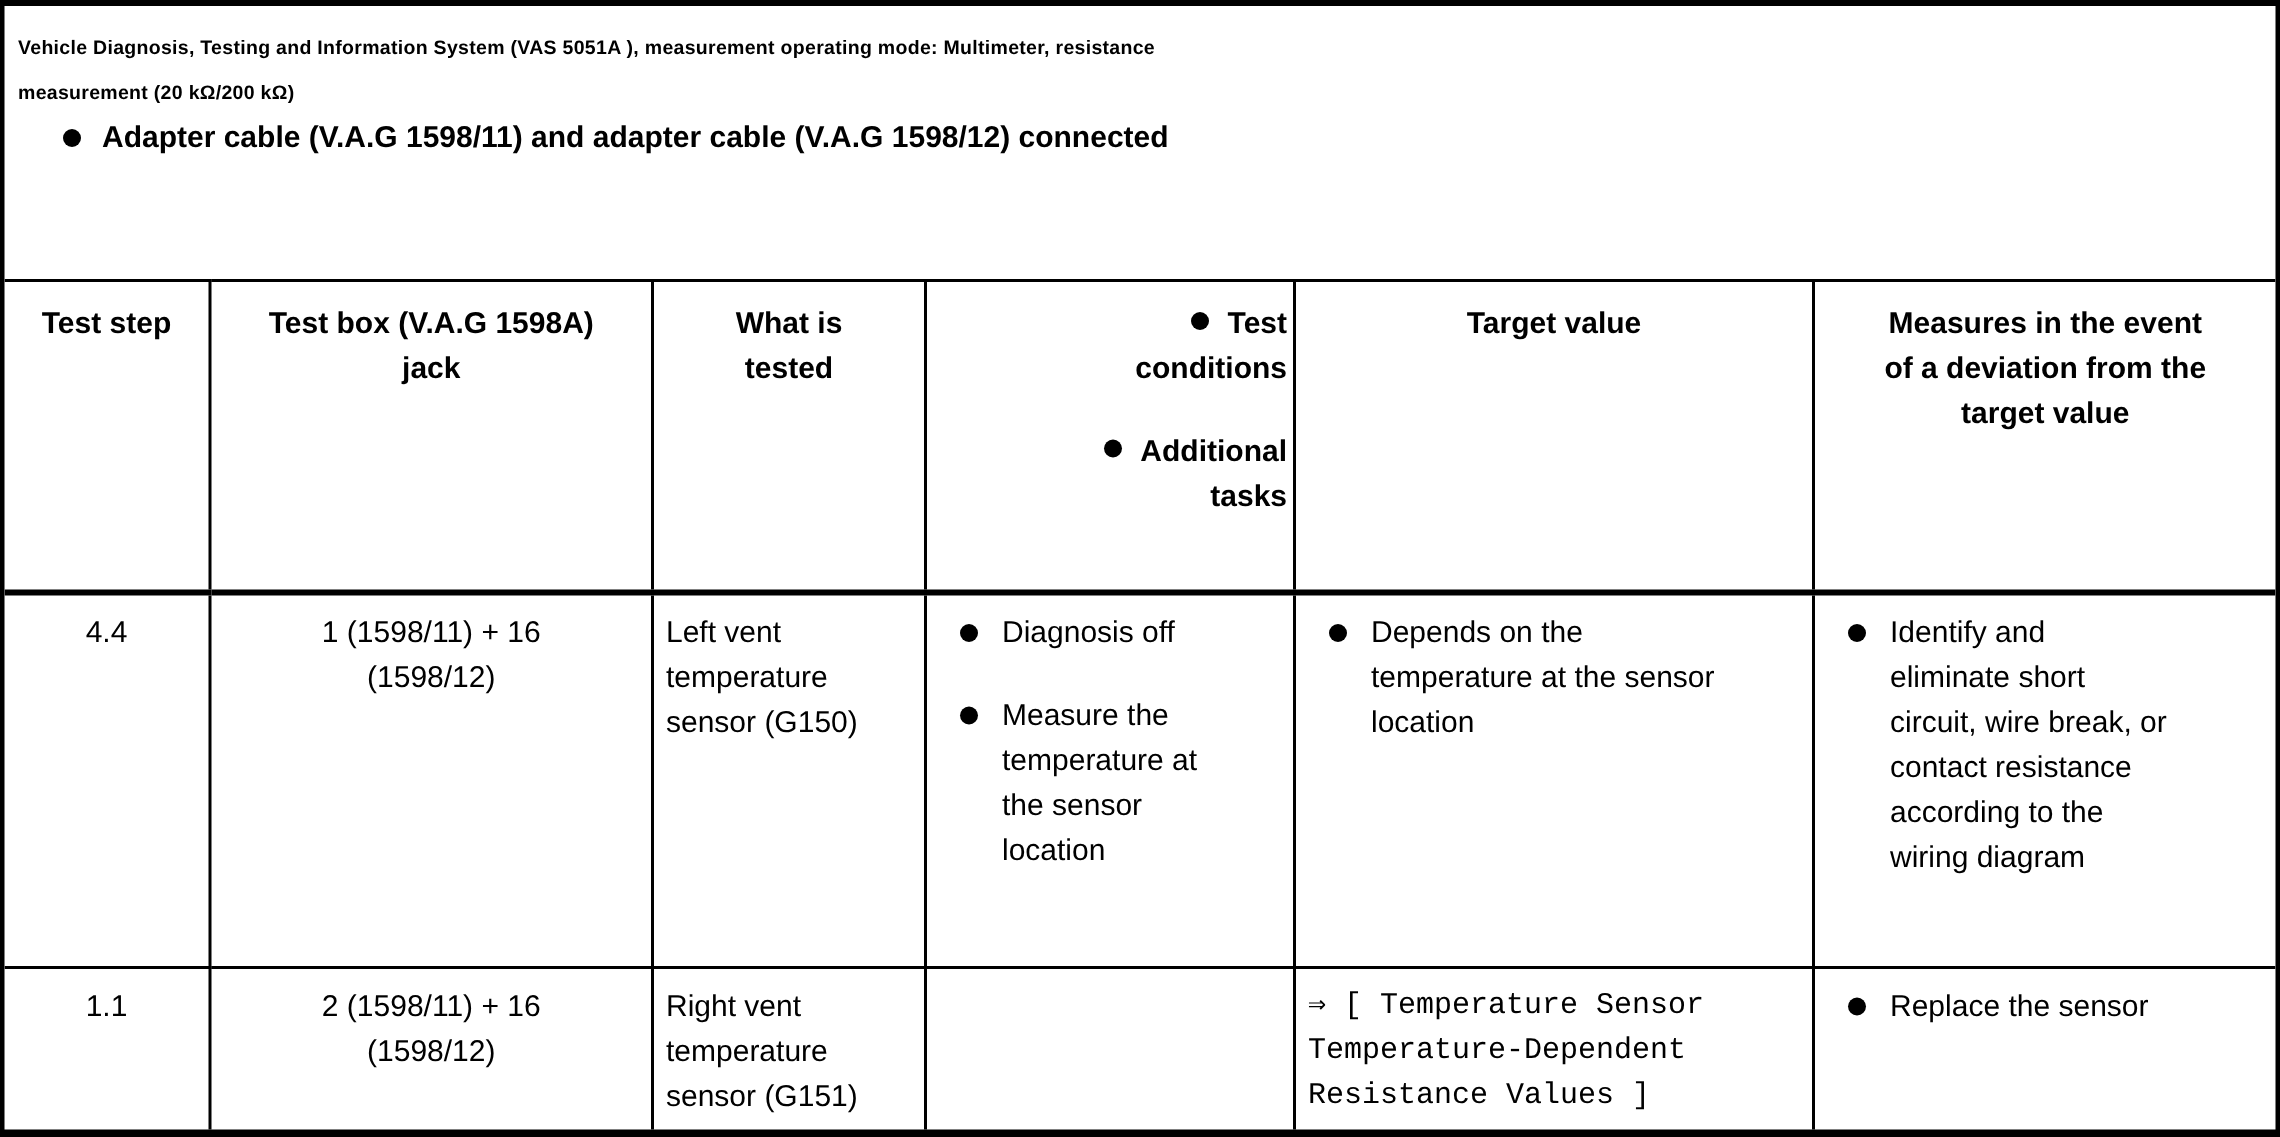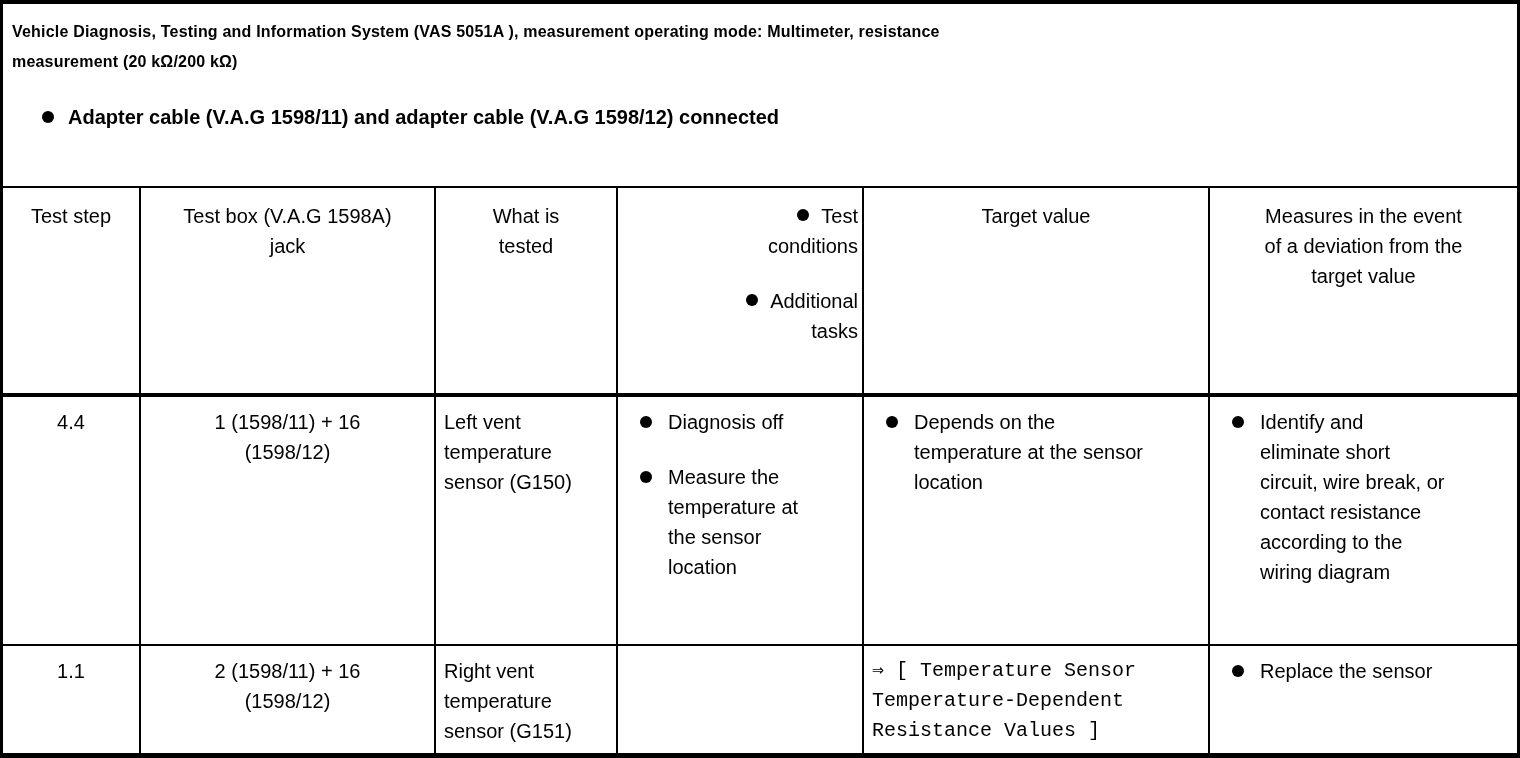--- a/index.html
+++ b/index.html
@@ -19,27 +19,26 @@
     background: #fff;
     overflow: hidden;
   }
   .intro {
     height: 182px;
     box-sizing: border-box;
     padding: 13px 10px 0 9px;
   }
   .title {
     font-weight: bold;
-    font-size: 16px;
+    font-size: 13px;
     line-height: 30px;
     white-space: pre-line;
     letter-spacing: 0.2px;
   }
   .intro-bullet {
-    margin-top: 25px;
     padding-left: 30px;
     display: flex;
     align-items: flex-start;
     font-weight: bold;
     font-size: 20px;
     line-height: 30px;
   }
   .intro-bullet .dot { margin-top: 9px; margin-right: 14px; }
   .dot {
     width: 12px;
@@ -57,21 +56,21 @@
     line-height: 30px;
   }
   th, td {
     border: 2px solid #000;
     vertical-align: top;
     padding: 10px 4px;
     box-sizing: border-box;
     overflow: hidden;
   }
   th {
-    font-weight: normal;
+    font-weight: bold;
     text-align: center;
     border-bottom-width: 4px;
     padding-top: 13px;
   }
   th:first-child, td:first-child { border-left: 0; }
   th:last-child,  td:last-child  { border-right: 0; }
   tbody tr:last-child td { border-bottom: 0; }
   thead tr { height: 208px; }
   tbody tr.r1 { height: 250px; }
   tbody tr.r2 { height: 100px; }

